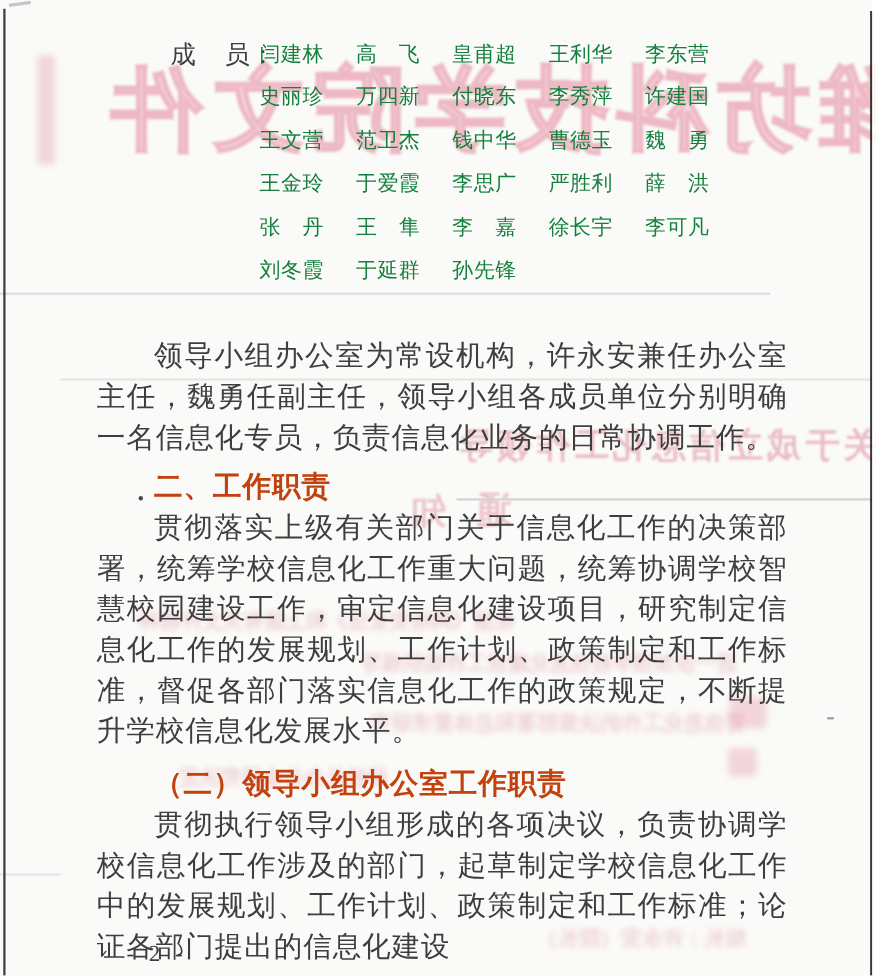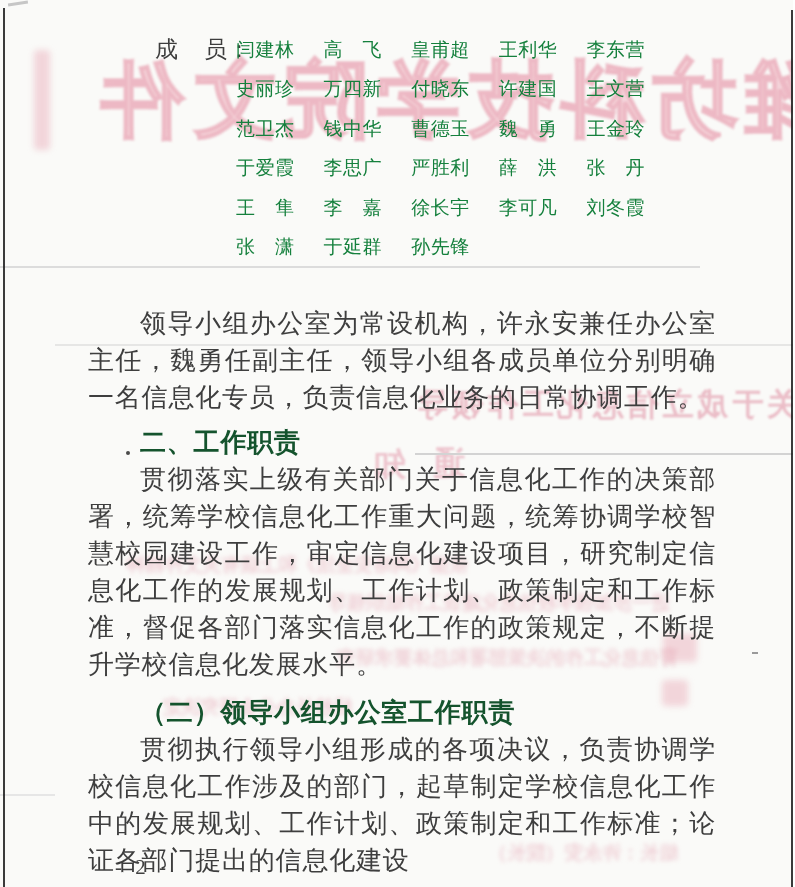--- a/index.html
+++ b/index.html
@@ -74,21 +74,21 @@
   }
   .m-grid .cell{white-space:nowrap;letter-spacing:.5px;}
 
   
   .bodytext{
     position:absolute;left:88px;top:307px;width:628px;
     font-size:26px;line-height:37px;color:#3e3e3e;
     letter-spacing:.8px;text-align:justify;font-family:Liberation Mono, monospace;
   }
   .bodytext p{margin:0;text-indent:2em;}
-  .head{font-weight:bold;color:#14532d;}
+  .head{font-weight:bold;color:#c2410c;}
   .h1x{margin-top:8px !important;}
   .h3x{margin-top:11px !important;}
 
   .pagenum{
     position:absolute;left:115px;top:855px;
     font-size:21px;letter-spacing:4px;color:#3f3f3f;
   }
 </style>
 </head>
 <body>
@@ -125,38 +125,38 @@
 
   <div class="m-grid">
     <span class="cell">闫建林</span>
     <span class="cell">高　飞</span>
     <span class="cell">皇甫超</span>
     <span class="cell">王利华</span>
     <span class="cell">李东营</span>
     <span class="cell">史丽珍</span>
     <span class="cell">万四新</span>
     <span class="cell">付晓东</span>
+    <span class="cell">李秀萍</span>
     <span class="cell">许建国</span>
     <span class="cell">王文营</span>
     <span class="cell">范卫杰</span>
     <span class="cell">钱中华</span>
     <span class="cell">曹德玉</span>
     <span class="cell">魏　勇</span>
     <span class="cell">王金玲</span>
     <span class="cell">于爱霞</span>
     <span class="cell">李思广</span>
     <span class="cell">严胜利</span>
     <span class="cell">薛　洪</span>
     <span class="cell">张　丹</span>
     <span class="cell">王　隼</span>
     <span class="cell">李　嘉</span>
     <span class="cell">徐长宇</span>
     <span class="cell">李可凡</span>
     <span class="cell">刘冬霞</span>
-    <span class="cell">张　潇</span>
     <span class="cell">于延群</span>
     <span class="cell">孙先锋</span>
   </div>
 
   <div class="bodytext">
     <p class="para">领导小组办公室为常设机构，许永安兼任办公室主任，魏勇任副主任，领导小组各成员单位分别明确一名信息化专员，负责信息化业务的日常协调工作。</p>
     <p class="head h1x">二、工作职责</p>
     <p class="para">贯彻落实上级有关部门关于信息化工作的决策部署，统筹学校信息化工作重大问题，统筹协调学校智慧校园建设工作，审定信息化建设项目，研究制定信息化工作的发展规划、工作计划、政策制定和工作标准，督促各部门落实信息化工作的政策规定，不断提升学校信息化发展水平。</p>
     <p class="head h3x">（二）领导小组办公室工作职责</p>
     <p class="para">贯彻执行领导小组形成的各项决议，负责协调学校信息化工作涉及的部门，起草制定学校信息化工作中的发展规划、工作计划、政策制定和工作标准；论证各部门提出的信息化建设</p>

